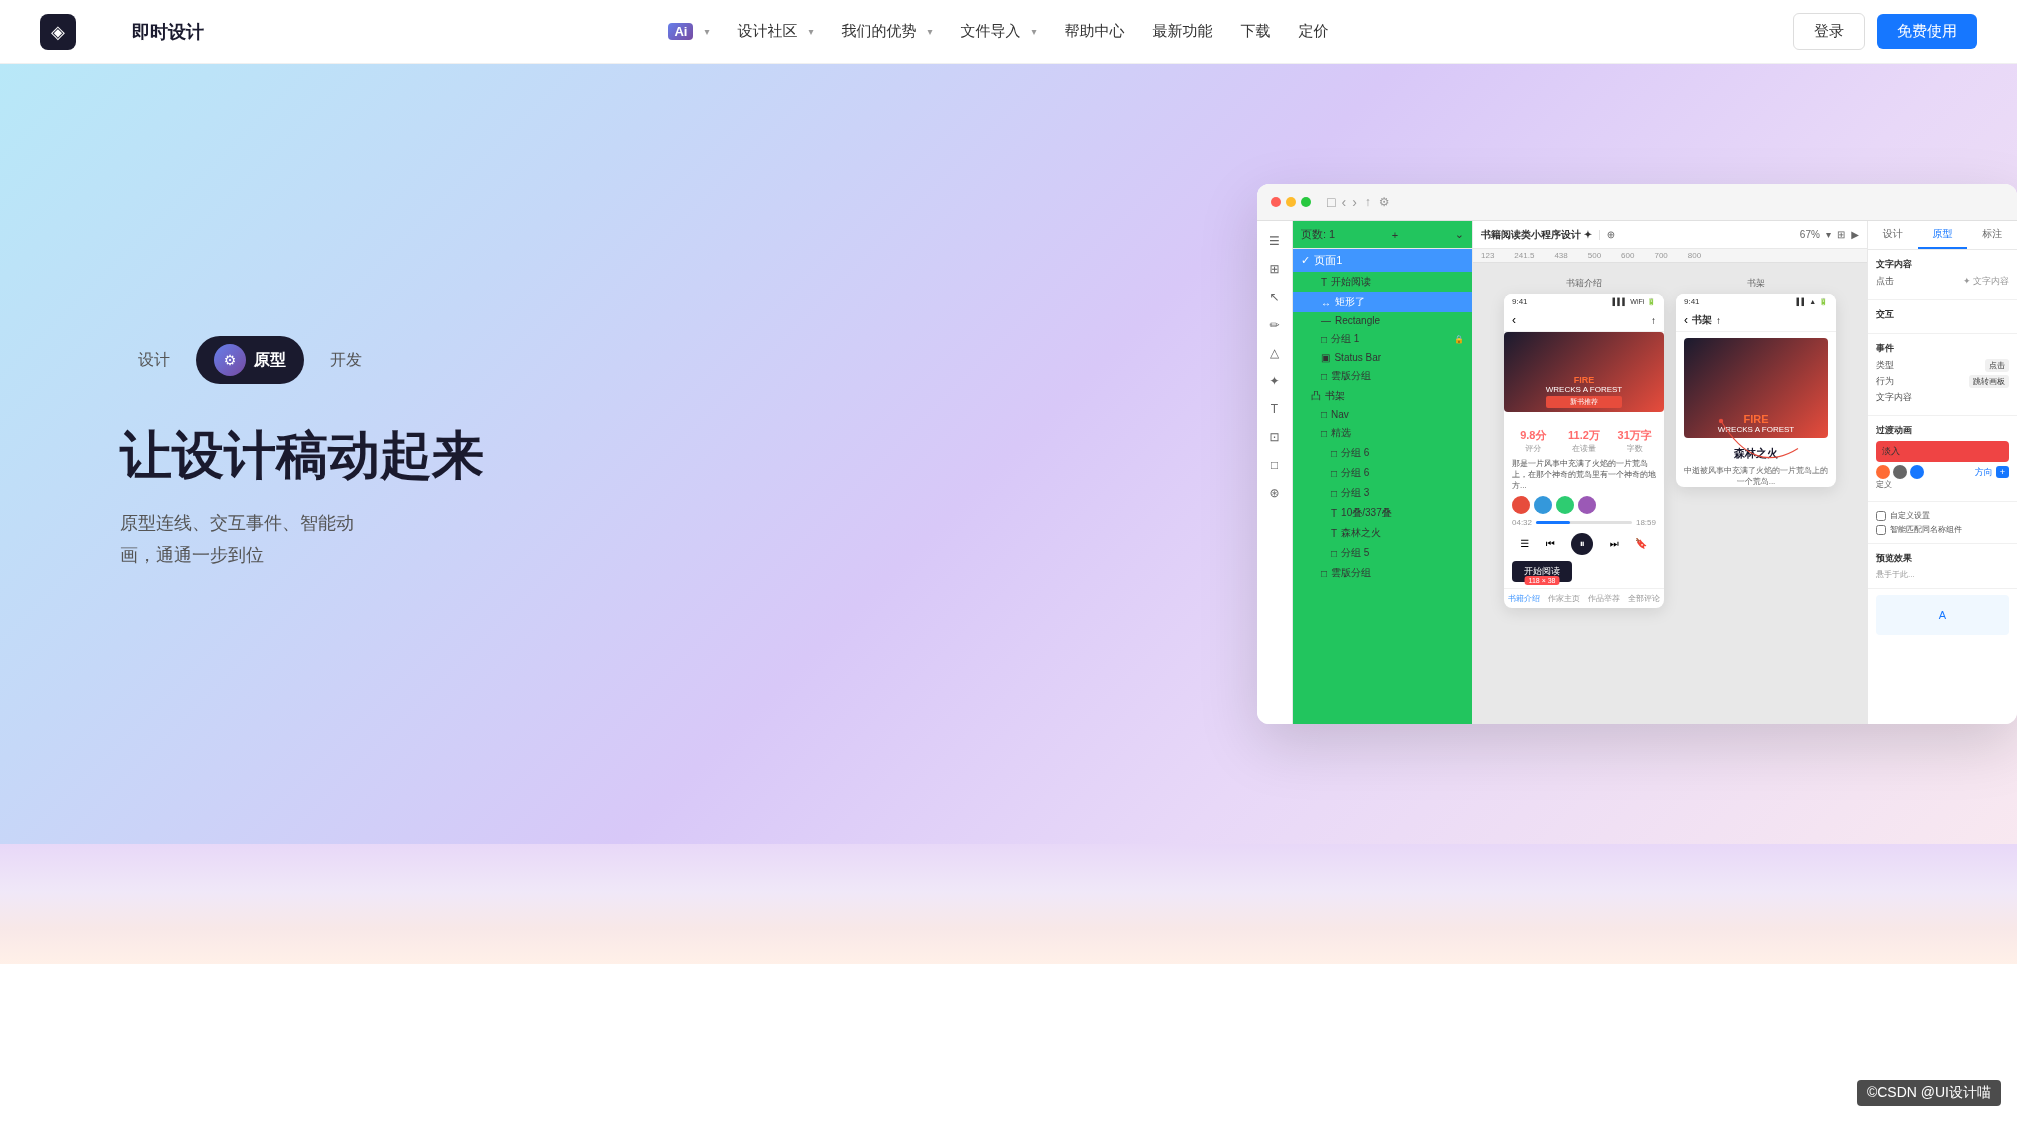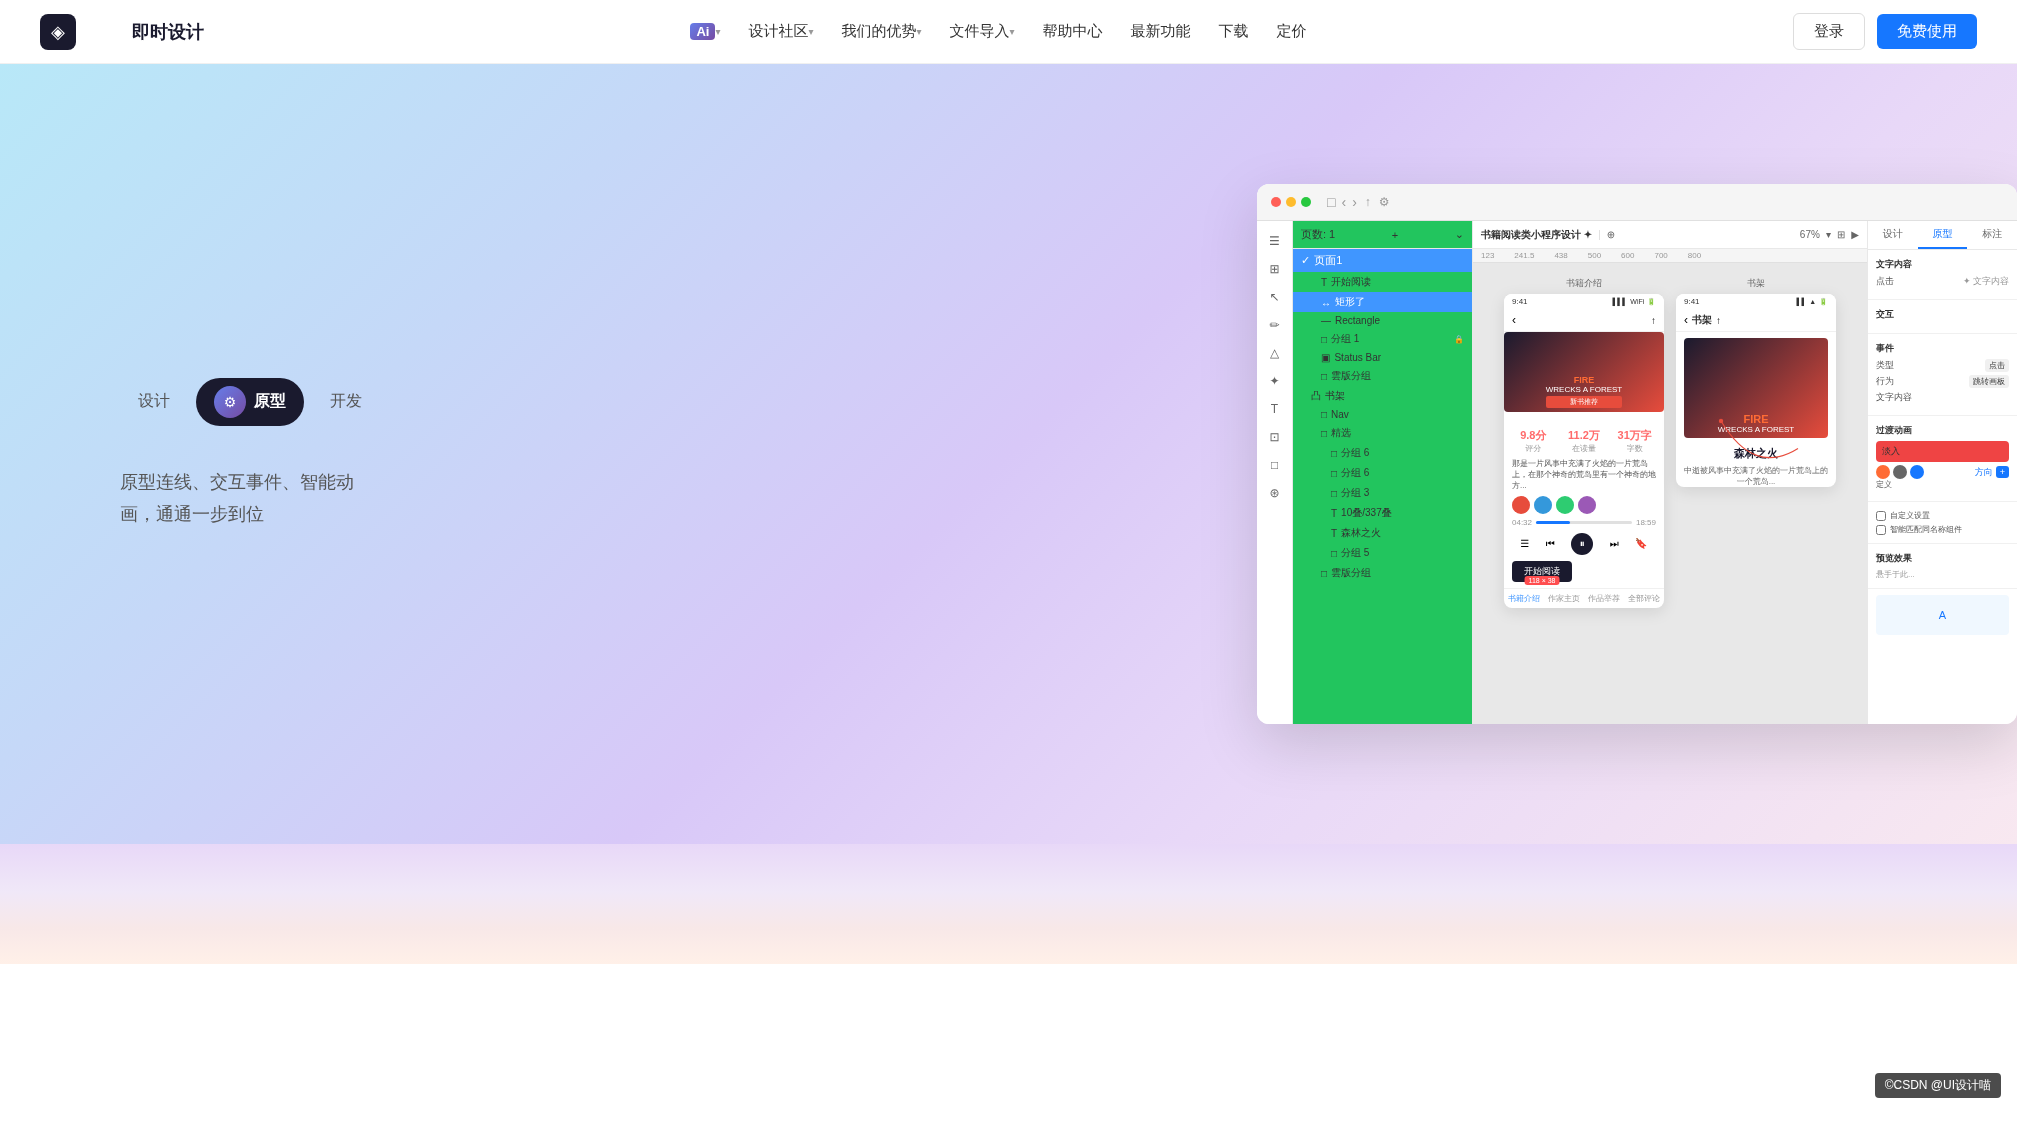--- a/index.html
+++ b/index.html
@@ -12,21 +12,21 @@
       border-bottom: 1px solid #f0f0f0; position: relative; z-index: 10;
     }
     .nav-logo { display: flex; align-items: center; gap: 8px; cursor: pointer; }
     .nav-logo-icon {
       width: 36px; height: 36px; border-radius: 8px; background: #1a1a2e;
       display: flex; align-items: center; justify-content: center; color: #fff; font-size: 18px;
     }
     .nav-logo-text { font-size: 18px; font-weight: 700; color: #1a1a2e; padding-left: 48px; }
     .nav-menu { display: flex; align-items: center; gap: 4px; }
     .nav-item {
-      display: flex; align-items: center; gap: 0; padding: 8px 12px;
+      display: flex; align-items: center; gap: 11px; padding: 8px 12px;
       font-size: 15px; color: #333; cursor: pointer; border-radius: 6px;
       transition: background 0.2s;
     }
     .nav-item .chevron { font-size: 10px; color: #999; }
     .nav-item .ai-badge {
       background: linear-gradient(135deg, #667eea 0%, #764ba2 100%);
       color: #fff; font-size: 13px; font-weight: 700; padding: 1px 6px; border-radius: 4px;
     }
     .nav-actions { display: flex; align-items: center; gap: 12px; }
     .btn-login {
@@ -192,22 +192,22 @@
     .interaction-item { background: #ef4444; border-radius: 4px; padding: 4px 6px; margin-bottom: 3px; font-size: 9px; color: #333; }
 
     
     .connector-svg {
       position: absolute; top: 0; left: 0; width: 100%; height: 100%;
       pointer-events: none; z-index: 5;
     }
 
     
     .footer-badge {
-      position: fixed; bottom: 24px; right: 16px;
-      background: rgba(0,0,0,0.7); color: #fff; font-size: 12px;
+      position: fixed; bottom: 16px; right: 16px;
+      background: rgba(0,0,0,0.7); color: #fff; font-size: 14px;
       padding: 4px 10px; border-radius: 4px; z-index: 100;
     }
 
     
     .bottom-area {
       height: 120px;
       background: linear-gradient(180deg, #e8d8f8 0%, #f0e8f8 40%, #f8e8e8 70%, #fff0e8 100%);
     }
   </style>
 </head>
@@ -265,20 +265,21 @@
         <span>设计</span>
       </div>
       <div class="hero-tab active">
         <div class="tab-icon">⚙</div>
         <span class="tab-label">原型</span>
       </div>
       <div class="hero-tab">
         <span>开发</span>
       </div>
     </div>
+    <h1 class="hero-title">让设计稿动起来</h1>
     <p class="hero-desc">
       原型连线、交互事件、智能动<br>画，通通一步到位
     </p>
   </div>
 
   <div class="hero-mockup">
     <div class="mockup-window">
 
       <div class="mockup-titlebar">
         <div class="titlebar-dots">

